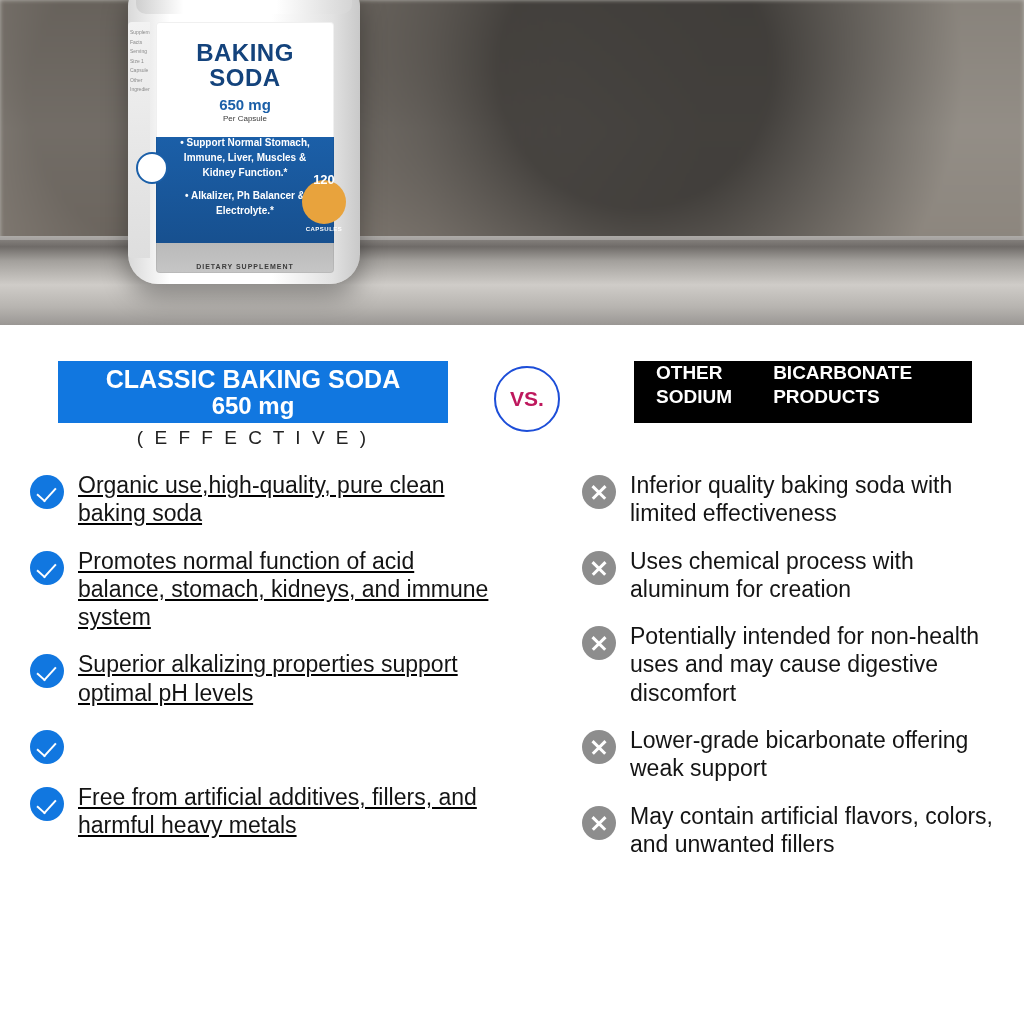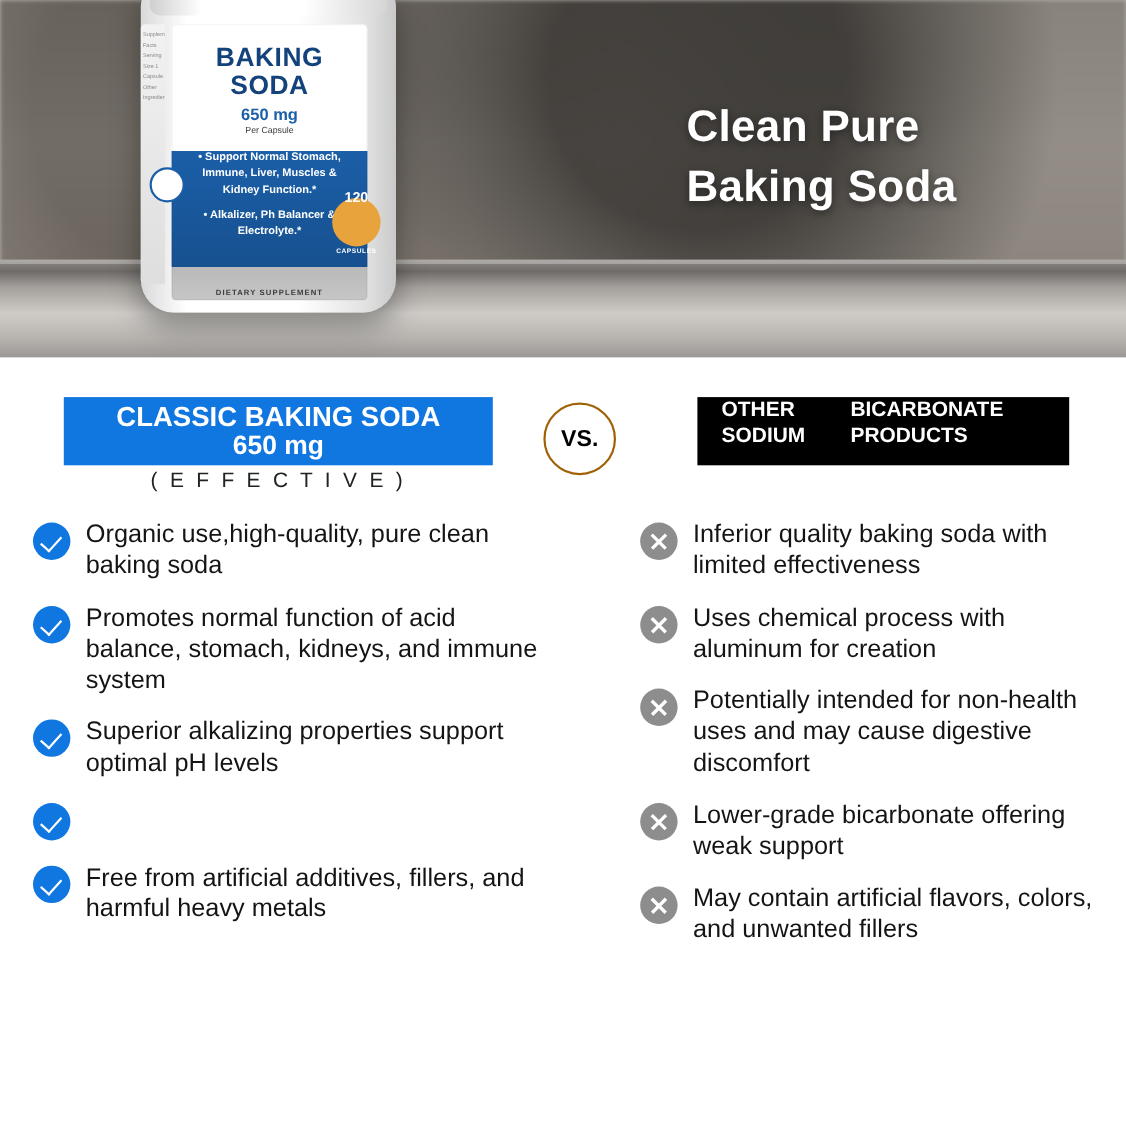--- a/index.html
+++ b/index.html
@@ -117,35 +117,35 @@
     font-weight: bold; font-size: 25px; line-height: 1.12; text-align: center;
   }
   .head-left .l2 { font-size: 24px; }
   .effective {
     position: absolute; left: 58px; top: 66px; width: 390px;
     text-align: center; color: #222; font-size: 19px; letter-spacing: 3px;
   }
   .vs-circle {
     position: absolute; left: 494px; top: 5px;
     width: 66px; height: 66px; border-radius: 50%;
-    border: 2px solid #a16207;
+    border: 2px solid #1d4ed8;
     display: flex; align-items: center; justify-content: center;
-    font-weight: bold; font-size: 21px; color: #000000;
+    font-weight: bold; font-size: 21px; color: #be185d;
   }
   .head-right {
     position: absolute; left: 634px; top: 0; width: 338px; height: 62px;
     background: #000000; color: #ffffff;
     display: flex; flex-direction: row; justify-content: center;
     padding-left: 22px;
     font-weight: bold; font-size: 19px; line-height: 1.28;
   }
 
   .cols { display: flex; padding: 0 14px; }
   .col { width: 50%; }
-  .col-left { padding-left: 16px; padding-right: 18px; }
+  .col-left { padding-left: 16px; padding-right: 18px; text-decoration: underline; }
   .col-right { padding-left: 70px; padding-right: 14px; }
 
   .item { display: flex; align-items: flex-start; margin-bottom: 19px; }
   .item .txt { font-size: 23px; line-height: 1.23; color: #141414; }
 
   .mark { flex: 0 0 auto; width: 34px; height: 34px; border-radius: 50%; margin-right: 14px; margin-top: 4px; position: relative; }
   .mark.good { background: #1177e0; }
   .mark.bad  { background: #8d8d8d; }
   .mark.good:before {
     content: ""; position: absolute; left: 11px; top: 8px;
@@ -190,24 +190,20 @@
     </div>
 
     <div class="badge-seal"></div>
 
     <div class="badge-count">
       <span class="n">120</span>
       <span class="t">CAPSULES</span>
     </div>
   </div>
 
-  <div class="hero-title">
-    <div>Clean Pure</div>
-    <div>Baking Soda</div>
-  </div>
 </div>
 
 <div class="compare">
   <div class="heads">
     <div class="head-left">
       <div>CLASSIC BAKING SODA</div>
       <div class="l2">650 mg</div>
     </div>
     <div class="effective">( E F F E C T I V E )</div>
 

